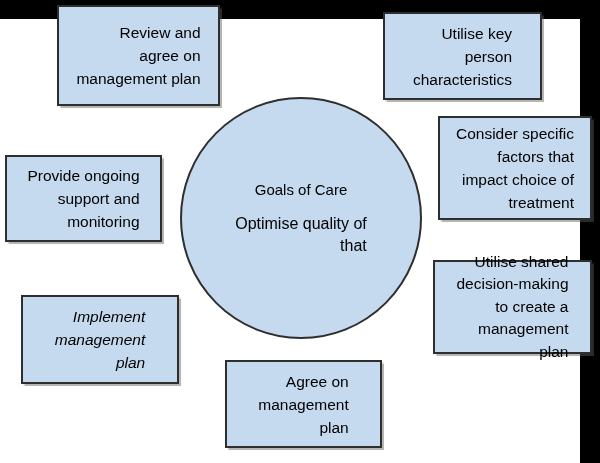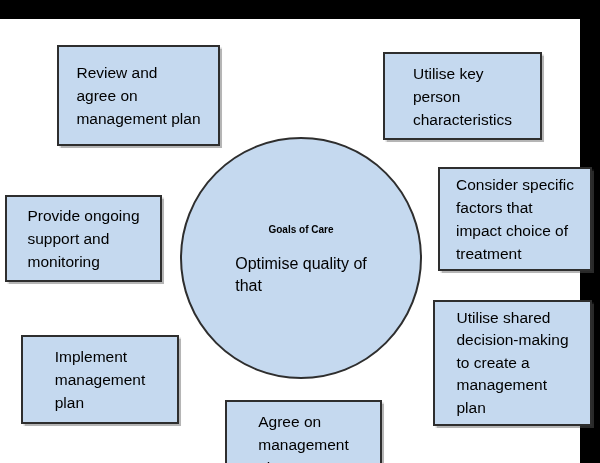--- a/index.html
+++ b/index.html
@@ -28,49 +28,48 @@
     right: 0; top: 0; width: 20px; height: 463px;
   }
   .shape {
     position: absolute;
     box-sizing: border-box;
     background: var(--fill, #c5d9ef);
     border: 2px solid var(--border, #2e2e2e);
     display: flex;
     align-items: center;
     justify-content: center;
-    text-align: left;
+    text-align: right;
     z-index: 2;
-    margin-top: 40px;
   }
   .box {
     box-shadow: 1.5px 1.5px 1px rgba(90,90,90,0.45);
   }
   .box-text {
     white-space: pre-line;
     font-size: 15.5px;
     line-height: 23px;
   }
   .b-review    { left: 57px;  top: 5px;   width: 163px; height: 101px; }
   .b-assess    { left: 383px; top: 12px;  width: 159px; height: 88px;  }
   .b-provide   { left: 5px;   top: 155px; width: 157px; height: 87px;  }
-  .b-consider  { left: 438px; top: 127px; width: 154px; height: 104px; }
-  .b-utilise   { left: 433px; top: 260px; width: 159px; height: 126px; }
+  .b-consider  { left: 438px; top: 116px; width: 154px; height: 104px; }
+  .b-utilise   { left: 433px; top: 260px; width: 159px; height: 94px; }
   .b-utilise .box-text { line-height: 22.5px; }
-  .b-implement { left: 21px;  top: 295px; width: 158px; height: 89px;  }
+  .b-implement { left: 21px;  top: 295px; width: 158px; height: 89px; font-style: italic;  }
   .b-agree     { left: 225px; top: 360px; width: 157px; height: 88px;  }
   .circle {
     left: 180px; top: 97px; width: 242px; height: 242px;
     border-radius: 50%;
     flex-direction: column;
     gap: 12px;
   }
   .circle-title {
-    font-size: 10px;
-    font-weight: bold;
+    font-size: 15px;
+    font-weight: normal;
     line-height: 22px;
   }
   .circle-para {
     white-space: pre-line;
     font-size: 16px;
     line-height: 22px;
   }
 </style>
 </head>
 <body>

